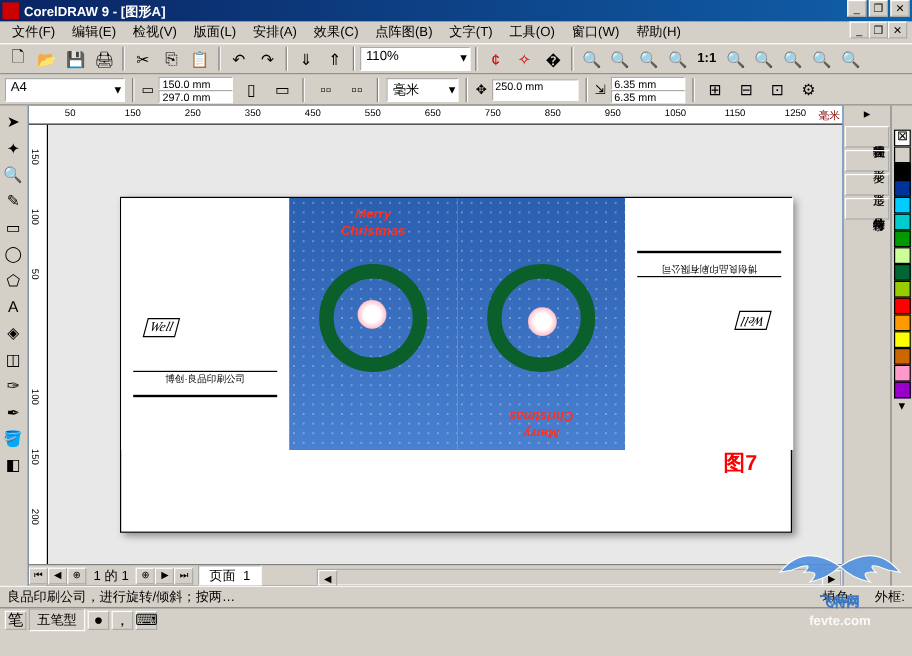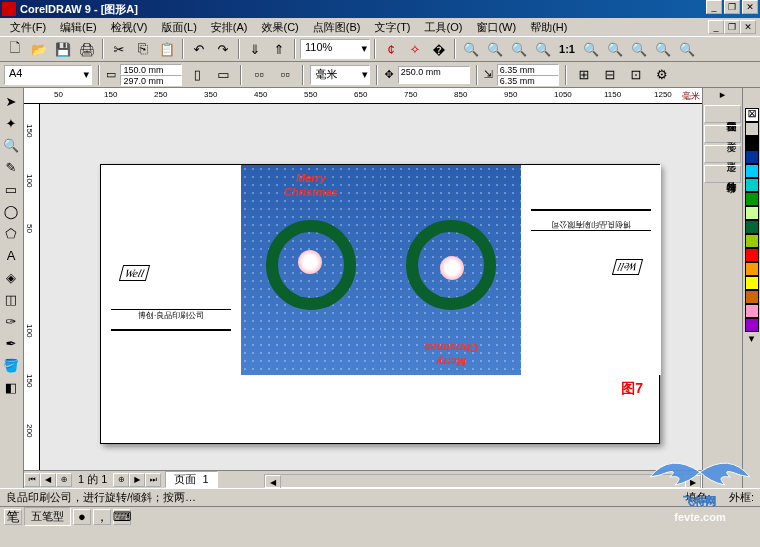--- a/index.html
+++ b/index.html
@@ -3,21 +3,21 @@
 <meta charset="utf-8">
 <style>
 * { margin: 0; padding: 0; box-sizing: border-box; font-family: "Microsoft YaHei", SimSun, sans-serif; font-size: 11px; }
 body { background: #d4d0c8; width: 760px; height: 547px; overflow: hidden; position: relative; }
 .titlebar { background: linear-gradient(to right, #0a2463, #1060aa); color: #fff; height: 18px; display: flex; justify-content: space-between; padding: 0 2px; }
 .titlebar-left { display: flex; align-items: center; gap: 4px; }
 .app-icon { width: 14px; height: 14px; background: #c00; display: inline-block; }
 .title-text { font-weight: bold; font-size: 11px; }
 .win-controls { display: flex; gap: 2px; }
 .win-btn { width: 16px; height: 14px; background: #d4d0c8; border: 1px outset #fff; font-size: 9px; display: flex; align-items: center; justify-content: center; cursor: pointer; color: #000; }
-.menubar { background: #d4d0c8; height: 18px; display: flex; align-items: center; padding: 0 4px; gap: 2px; }
+.menubar { background: #d4d0c8; height: 18px; display: flex; padding: 0 4px; gap: 2px; }
 .menu-item { padding: 1px 6px; cursor: pointer; }
 .mdi-controls { margin-left: auto; display: flex; gap: 0; }
 .toolbar { background: #d4d0c8; height: 26px; display: flex; align-items: center; padding: 2px 4px; gap: 2px; border-top: 1px solid #fff; border-bottom: 1px solid #808080; }
 .tb-btn { width: 22px; height: 22px; border: 1px solid transparent; display: flex; align-items: center; justify-content: center; cursor: pointer; font-size: 13px; }
 .tb-sep { width: 2px; height: 20px; border-left: 1px solid #808080; border-right: 1px solid #fff; margin: 0 2px; }
 .combo { height: 20px; border: 1px inset #fff; background: #fff; padding: 1px 16px 1px 4px; font-size: 11px; position: relative; }
 .combo::after { content: "▾"; position: absolute; right: 2px; top: 2px; }
 .propbar { background: #d4d0c8; height: 26px; display: flex; align-items: center; padding: 2px 4px; gap: 4px; border-bottom: 1px solid #808080; }
 .spinpair { display: flex; flex-direction: column; gap: 0; }
 .spinfield { height: 11px; border: 1px inset #fff; background: #fff; padding: 0 12px 0 2px; font-size: 9px; width: 62px; position: relative; }
@@ -42,21 +42,21 @@
 .right-sidebar { width: 40px; background: #d4d0c8; border-left: 1px solid #808080; display: flex; flex-direction: column; }
 .docker-tab { writing-mode: vertical-rl; padding: 8px 2px; font-size: 10px; border: 1px outset #fff; margin: 1px; cursor: pointer; text-align: center; }
 .color-palette { width: 18px; background: #d4d0c8; border-left: 1px solid #808080; display: flex; flex-direction: column; padding-top: 20px; }
 .swatch { width: 14px; height: 14px; border: 1px solid #000; margin: 0 auto 0; cursor: pointer; }
 .page-nav { height: 18px; background: #d4d0c8; display: flex; align-items: center; border-top: 1px solid #808080; font-size: 10px; position: absolute; bottom: 0; left: 0; right: 0; }
 .nav-btn { width: 16px; height: 14px; border: 1px outset #fff; display: flex; align-items: center; justify-content: center; cursor: pointer; font-size: 8px; }
 .statusbar { height: 18px; background: #d4d0c8; display: flex; align-items: center; padding: 0 6px; border-top: 1px solid #fff; font-size: 10px; justify-content: space-between; }
 .ime-bar { height: 20px; background: #d4d0c8; display: flex; align-items: center; padding: 0 4px; gap: 2px; border-top: 1px solid #808080; }
 .ruler-tick { position: absolute; font-size: 8px; top: 2px; }
 .ruler-vtick { position: absolute; font-size: 8px; left: 1px; writing-mode: vertical-rl; }
-.figure-label { position: absolute; right: 16px; bottom: 45px; color: #ff0000; font-size: 14px; font-weight: bold; }
+.figure-label { position: absolute; right: 28px; bottom: 45px; color: #ff0000; font-size: 18px; font-weight: bold; }
 .watermark { position: absolute; right: 0; bottom: 20px; width: 120px; height: 80px; pointer-events: none; opacity: 0.9; }
 .wing { fill: #5090e0; stroke: #fff; stroke-width: 1; }
 .scrollbar-h { position: absolute; bottom: 0; left: 240px; right: 0; height: 14px; background: #d4d0c8; border: 1px inset #fff; }
 .unit-label { position: absolute; right: 2px; top: 2px; font-size: 9px; color: #800000; }
 .small-copy { font-size: 8px; }
 </style>
 </head>
 <body>
 
 <div class="titlebar">
@@ -99,42 +99,42 @@
   <div class="tb-btn">✂</div>
   <div class="tb-btn">⎘</div>
   <div class="tb-btn">📋</div>
   <div class="tb-sep"></div>
   <div class="tb-btn">↶</div>
   <div class="tb-btn">↷</div>
   <div class="tb-sep"></div>
   <div class="tb-btn">⇓</div>
   <div class="tb-btn">⇑</div>
   <div class="tb-sep"></div>
-  <div class="combo" style="width:70px">110%</div>
+  <div class="combo" style="width:92px">110%</div>
   <div class="tb-sep"></div>
   <div class="tb-btn" style="color:#c00">¢</div>
   <div class="tb-btn" style="color:#c00">✧</div>
   <div class="tb-btn">�</div>
   <div class="tb-sep"></div>
   <div class="tb-btn">🔍</div>
   <div class="tb-btn">🔍</div>
   <div class="tb-btn">🔍</div>
   <div class="tb-btn">🔍</div>
   <div class="tb-btn">
       <b>1:1</b>
     </div>
   <div class="tb-btn">🔍</div>
   <div class="tb-btn">🔍</div>
   <div class="tb-btn">🔍</div>
   <div class="tb-btn">🔍</div>
   <div class="tb-btn">🔍</div>
 </div>
 
 <div class="propbar">
-  <div class="combo" style="width:88px">A4</div>
+  <div class="combo" style="width:100px">A4</div>
   <div class="tb-sep"></div>
   <span>▭</span>
   <div class="spinpair">
     <div class="spinfield">150.0 mm</div>
     <div class="spinfield">297.0 mm</div>
   </div>
   <div class="tb-btn">▯</div>
   <div class="tb-btn">▭</div>
   <div class="tb-sep"></div>
   <div class="tb-btn">▫▫</div>

